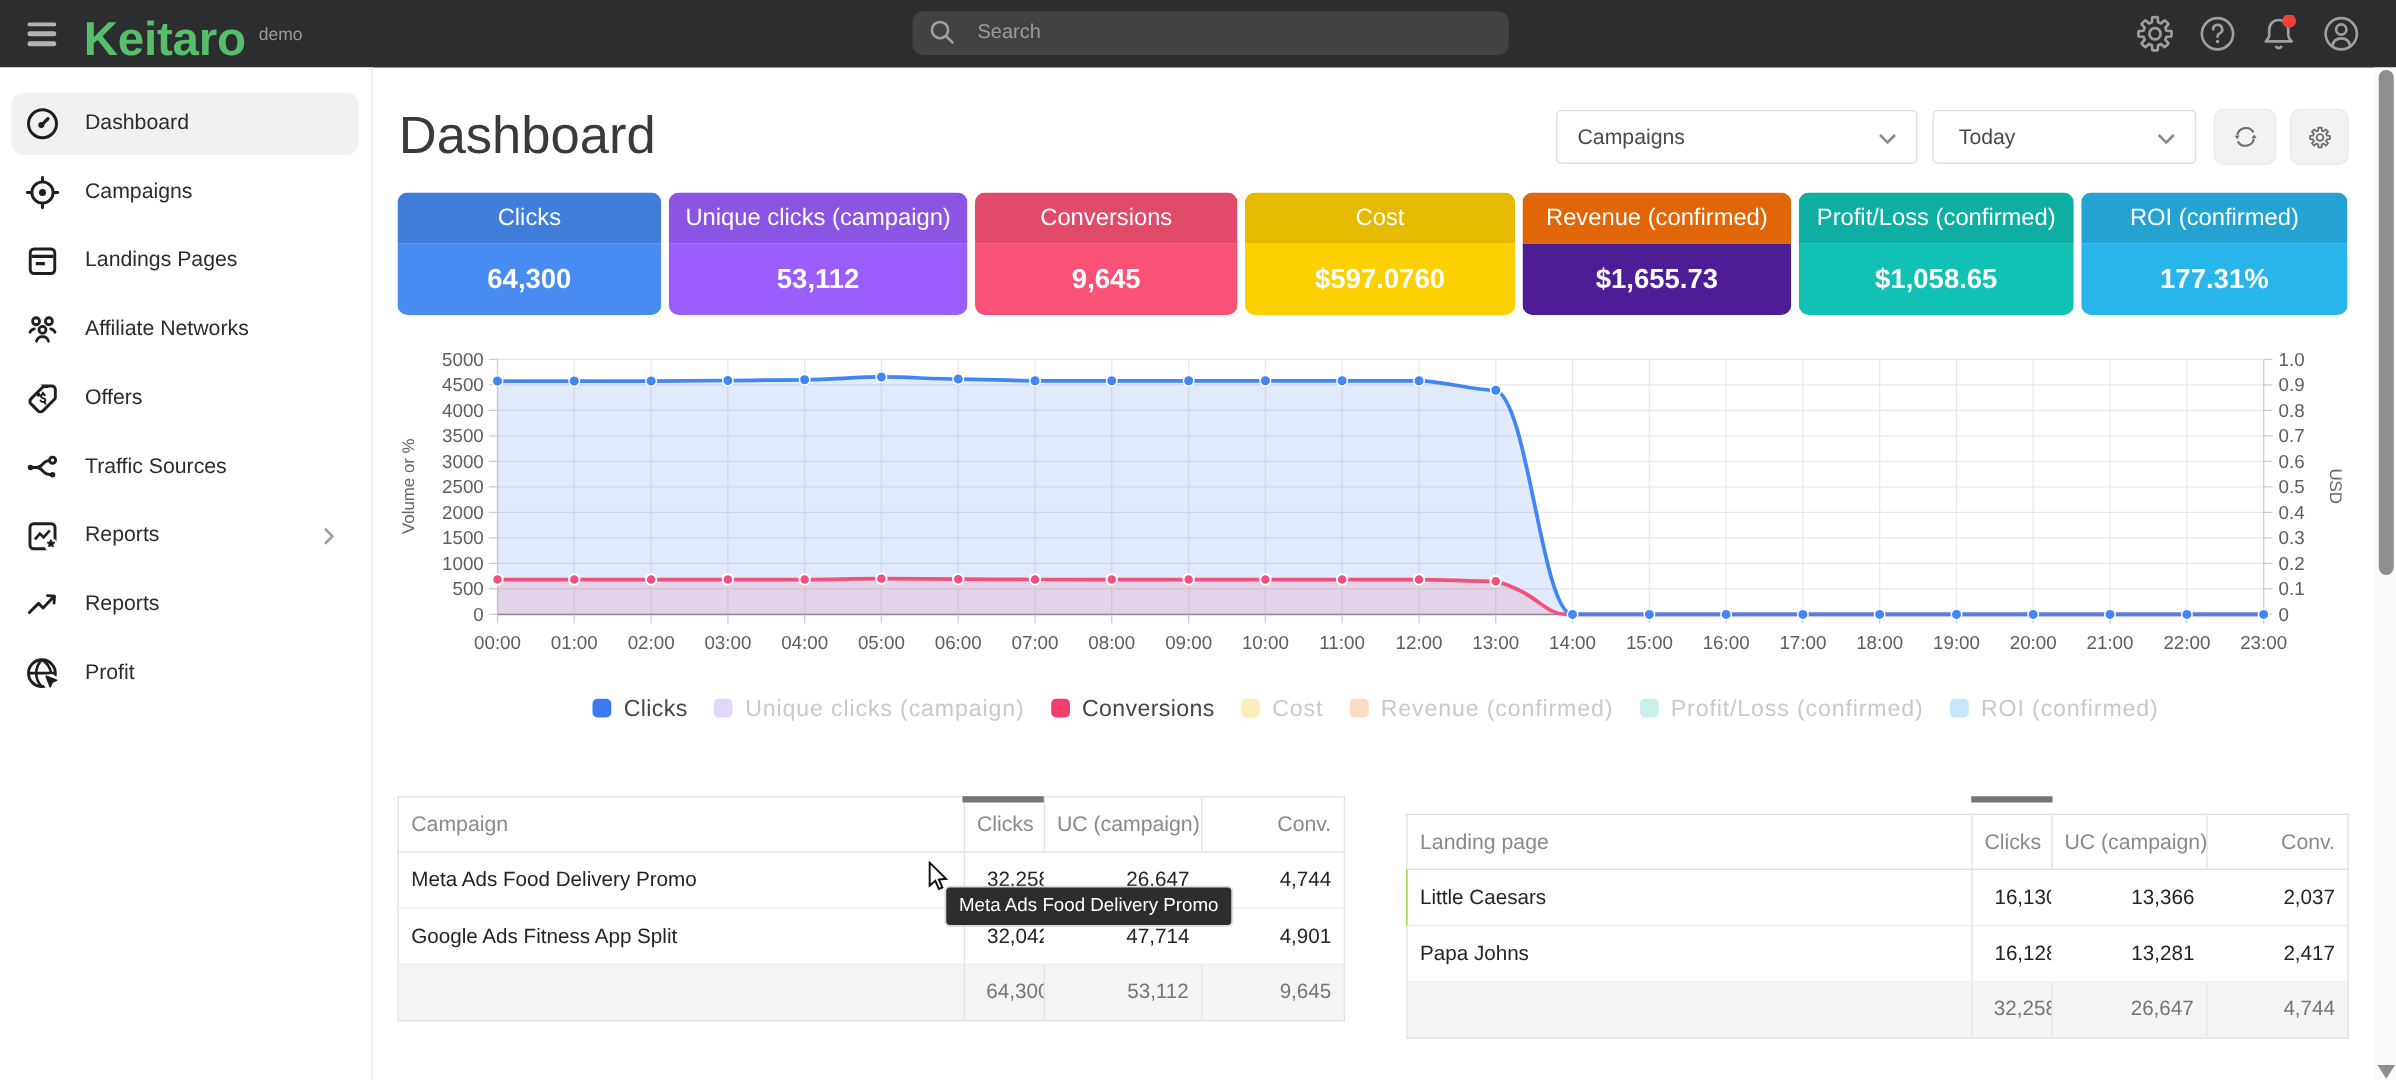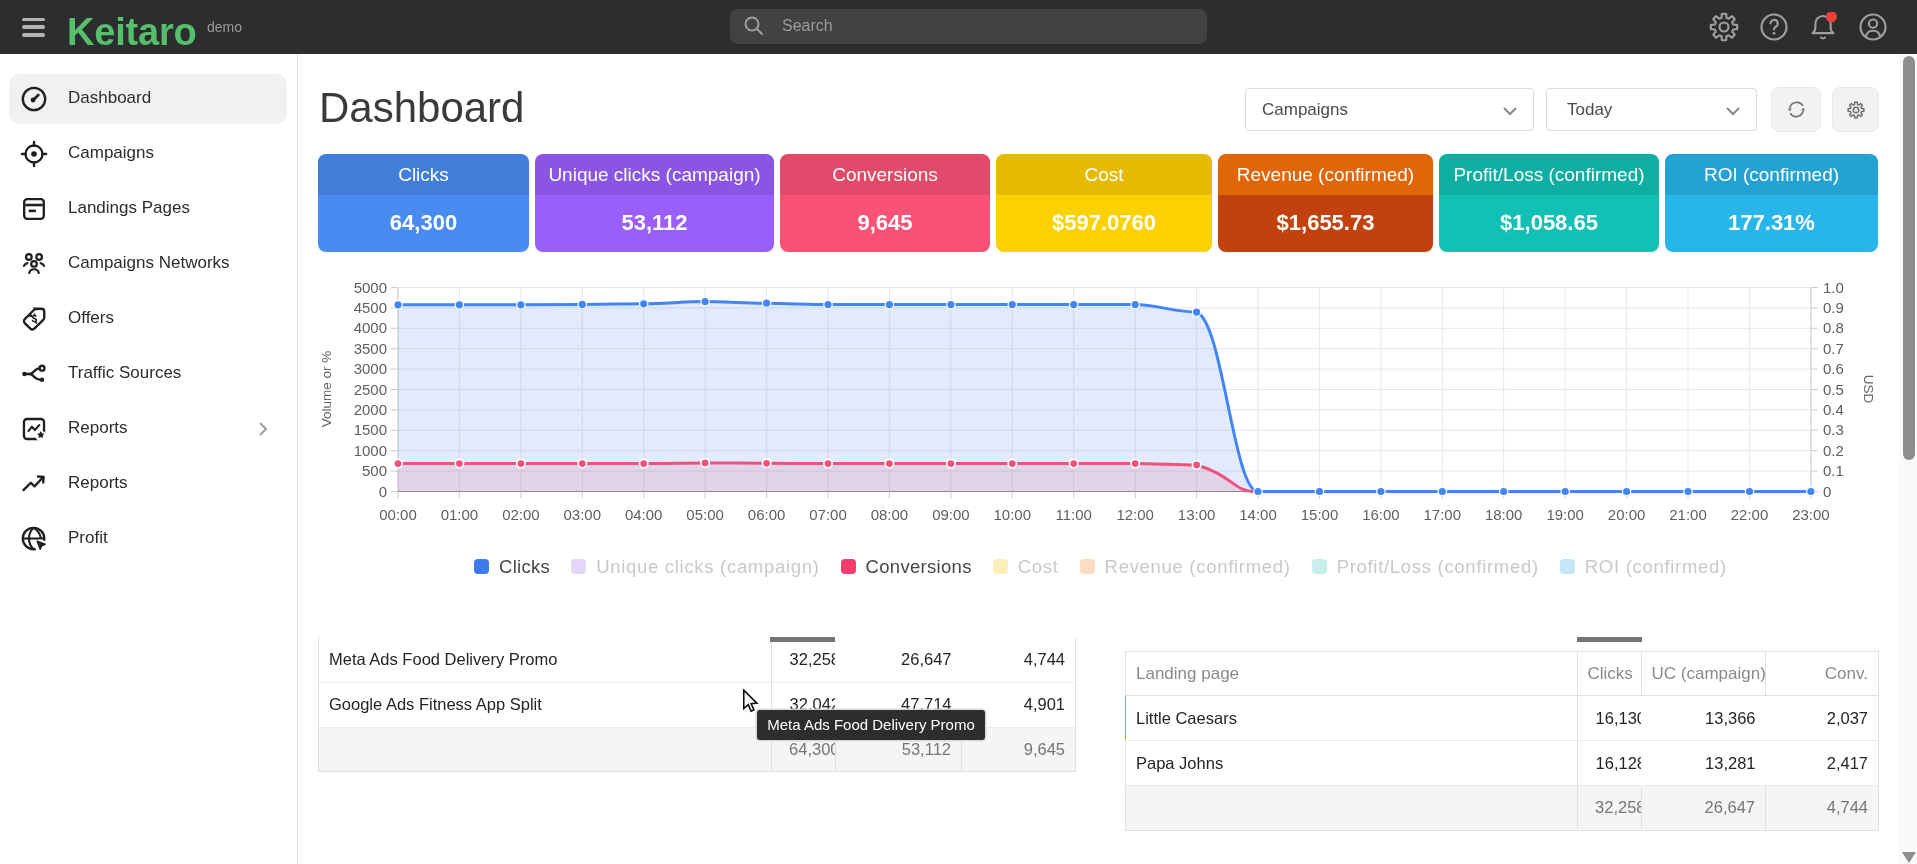--- a/index.html
+++ b/index.html
@@ -118,21 +118,21 @@
     <span class="txt">Landings Pages</span>
   </div>
   <div class="sitem" style="top:239px">
     <svg width="28" height="28" viewBox="0 0 24 24" fill="none" stroke="#1f1f1f" stroke-width="1.9">
       <circle cx="7.6" cy="6" r="2.4"></circle>
       <circle cx="16.4" cy="6" r="2.4"></circle>
       <circle cx="12" cy="11.9" r="2.4"></circle>
       <path d="M7.9 19.7 a4.2 4.1 0 0 1 8.2 0" stroke-linecap="round"></path>
       <path d="M3.4 13.6 a4.2 3.8 0 0 1 3-2.4 M20.6 13.6 a4.2 3.8 0 0 0 -3-2.4" stroke-linecap="round"></path>
     </svg>
-    <span class="txt">Campaigns Networks</span>
+    <span class="txt">Affiliate Networks</span>
   </div>
   <div class="sitem" style="top:294px">
     <svg width="28" height="28" viewBox="0 0 24 24" fill="none" stroke="#1f1f1f" stroke-width="2">
       <path d="M13.2 3.2 h5.2 a2.4 2.4 0 0 1 2.4 2.4 v5.2 a2.4 2.4 0 0 1 -.7 1.7 l-7.8 7.8 a2.4 2.4 0 0 1 -3.4 0 l-4.8-4.8 a2.4 2.4 0 0 1 0-3.4 l7.8-7.8 a2.4 2.4 0 0 1 1.7-.7 z"></path>
       <path d="M13.6 9.5 c-.5-.7-1.8-.8-2.4 0 c-.5.7-.2 1.6.7 1.9 c.9.3 1.9.4 2.1 1.4 c.2.9-.7 1.5-1.5 1.5 c-.8 0-1.5-.4-1.8-1 M12.7 8.6 l-.5-.8 M13.5 14.6 l.5.8" stroke-width="1.35" stroke-linecap="round"></path>
       <circle cx="9.3" cy="9.2" r="1.35" fill="#1f1f1f" stroke="none"></circle>
     </svg>
     <span class="txt">Offers</span>
   </div>
   <div class="sitem" style="top:349px">
@@ -216,21 +216,21 @@
   <div class="card" style="left:780px;width:210px">
       <span class="t" style="background:#e14a6a">Conversions</span>
       <span class="v" style="background:#fa5276">9,645</span>
     </div>
   <div class="card" style="left:996px;width:216px">
       <span class="t" style="background:#e4bb00">Cost</span>
       <span class="v" style="background:#fdd000">$597.0760</span>
     </div>
   <div class="card" style="left:1218px;width:215px">
       <span class="t" style="background:#e06607">Revenue (confirmed)</span>
-      <span class="v" style="background:#c2410c">$1,655.73</span>
+      <span class="v" style="background:#4c1d95">$1,655.73</span>
     </div>
   <div class="card" style="left:1439px;width:220px">
       <span class="t" style="background:#0faea2">Profit/Loss (confirmed)</span>
       <span class="v" style="background:#11c1b4">$1,058.65</span>
     </div>
   <div class="card" style="left:1665px;width:213px">
       <span class="t" style="background:#24a3d3">ROI (confirmed)</span>
       <span class="v" style="background:#28b5ea">177.31%</span>
     </div>
 </div>
@@ -447,20 +447,26 @@
 
 <div id="tables">
 <table style="left:318px;top:637px;width:757px" cellspacing="0">
   <colgroup>
         <col style="width:452.5px">
         <col style="width:64px">
         <col style="width:126.5px">
         <col style="width:114px">
       </colgroup>
   <tbody>
+        <tr class="thead" style="height:44px">
+          <td style="border:1px solid #e0e0e0;border-right:0">Campaign</td>
+          <td class="num vb" style="border-top:1px solid #e0e0e0;border-bottom:1px solid #e0e0e0">Clicks</td>
+          <td class="num vb" style="border-top:1px solid #e0e0e0;border-bottom:1px solid #e0e0e0">UC (campaign)</td>
+          <td class="num vb" style="border:1px solid #e0e0e0;border-left:1px solid #e0e0e0">Conv.</td>
+        </tr>
   <tr class="trow" style="height:45px">
           <td style="border-left:1px solid #e0e0e0">Meta Ads Food Delivery Promo</td>
           <td class="cn vb"><span>32,258</span></td>
           <td class="num">26,647</td>
           <td class="num" style="border-right:1px solid #e0e0e0">4,744</td>
         </tr>
   <tr class="trow" style="height:45px">
           <td style="border-left:1px solid #e0e0e0">Google Ads Fitness App Split</td>
           <td class="cn vb"><span>32,042</span></td>
           <td class="num">47,714</td>

